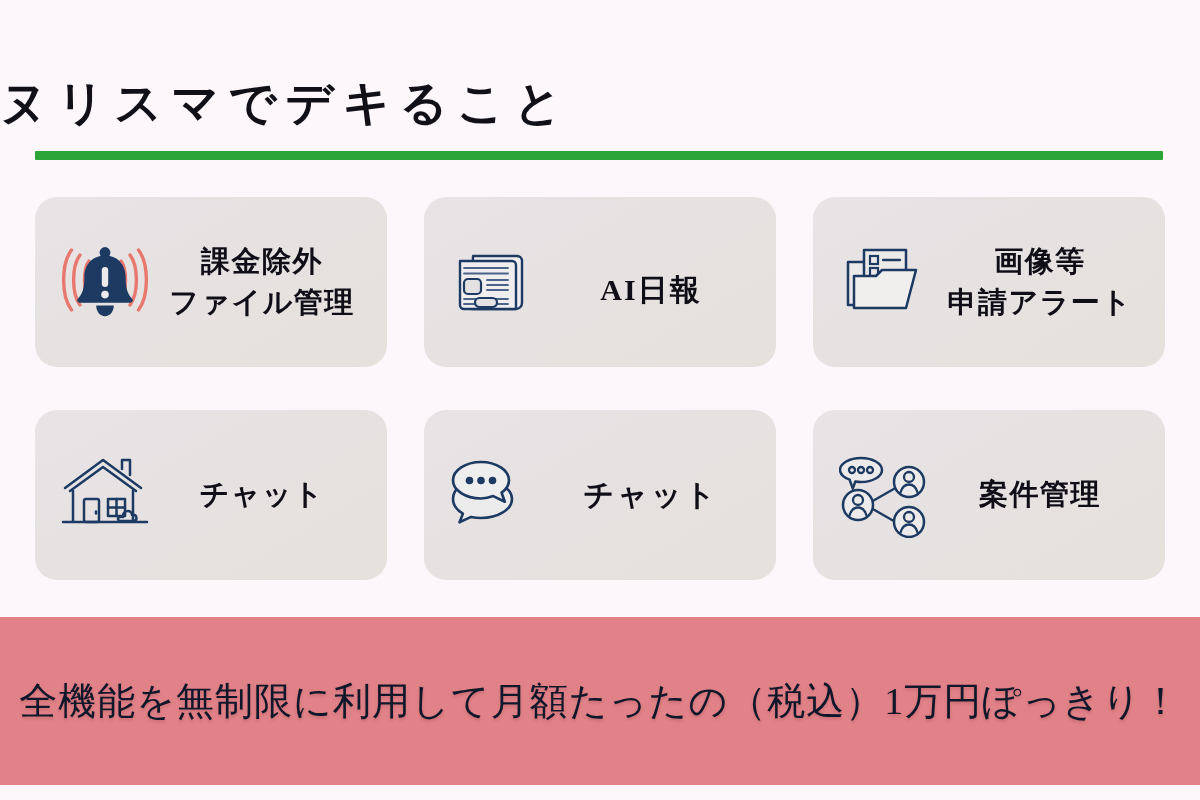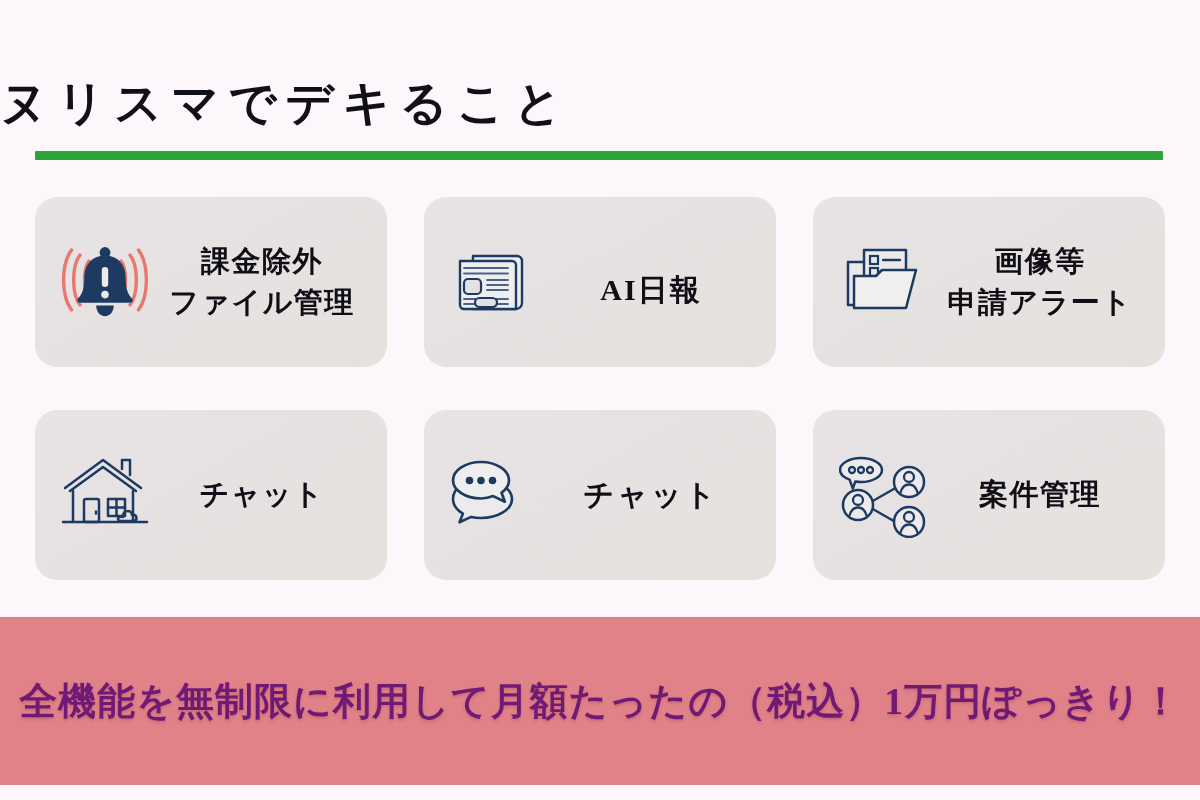--- a/index.html
+++ b/index.html
@@ -109,22 +109,22 @@
     width: 1200px;
     height: 168px;
     background: #e18288;
     display: flex;
     align-items: center;
     justify-content: center;
   }
   .banner-text {
     font-family: "Liberation Serif", "DejaVu Serif", serif;
     font-size: 38px;
-    font-weight: 700;
-    color: #701a75;
+    font-weight: 400;
+    color: #0f172a;
     letter-spacing: 1px;
     white-space: nowrap;
     text-shadow: 0 2px 3px rgba(150, 60, 65, .30);
   }
 </style>
 </head>
 <body>
 
 <div id="page">
 

